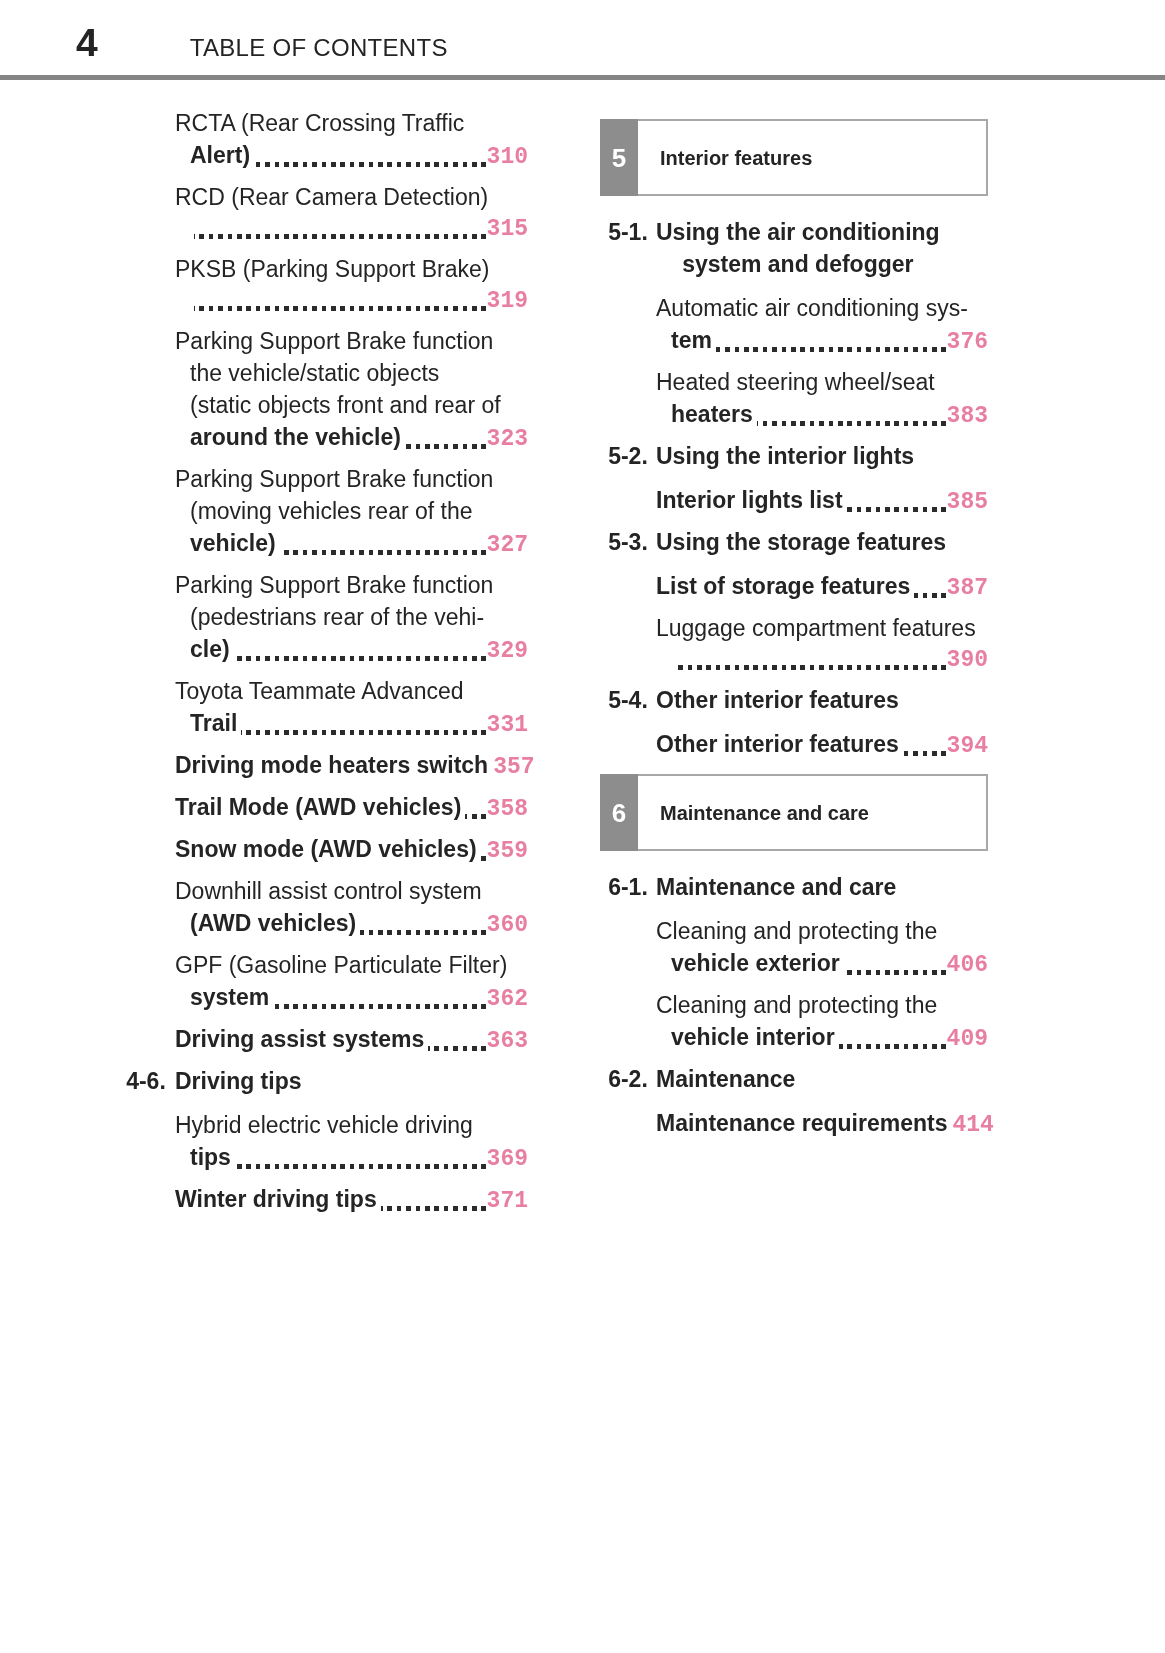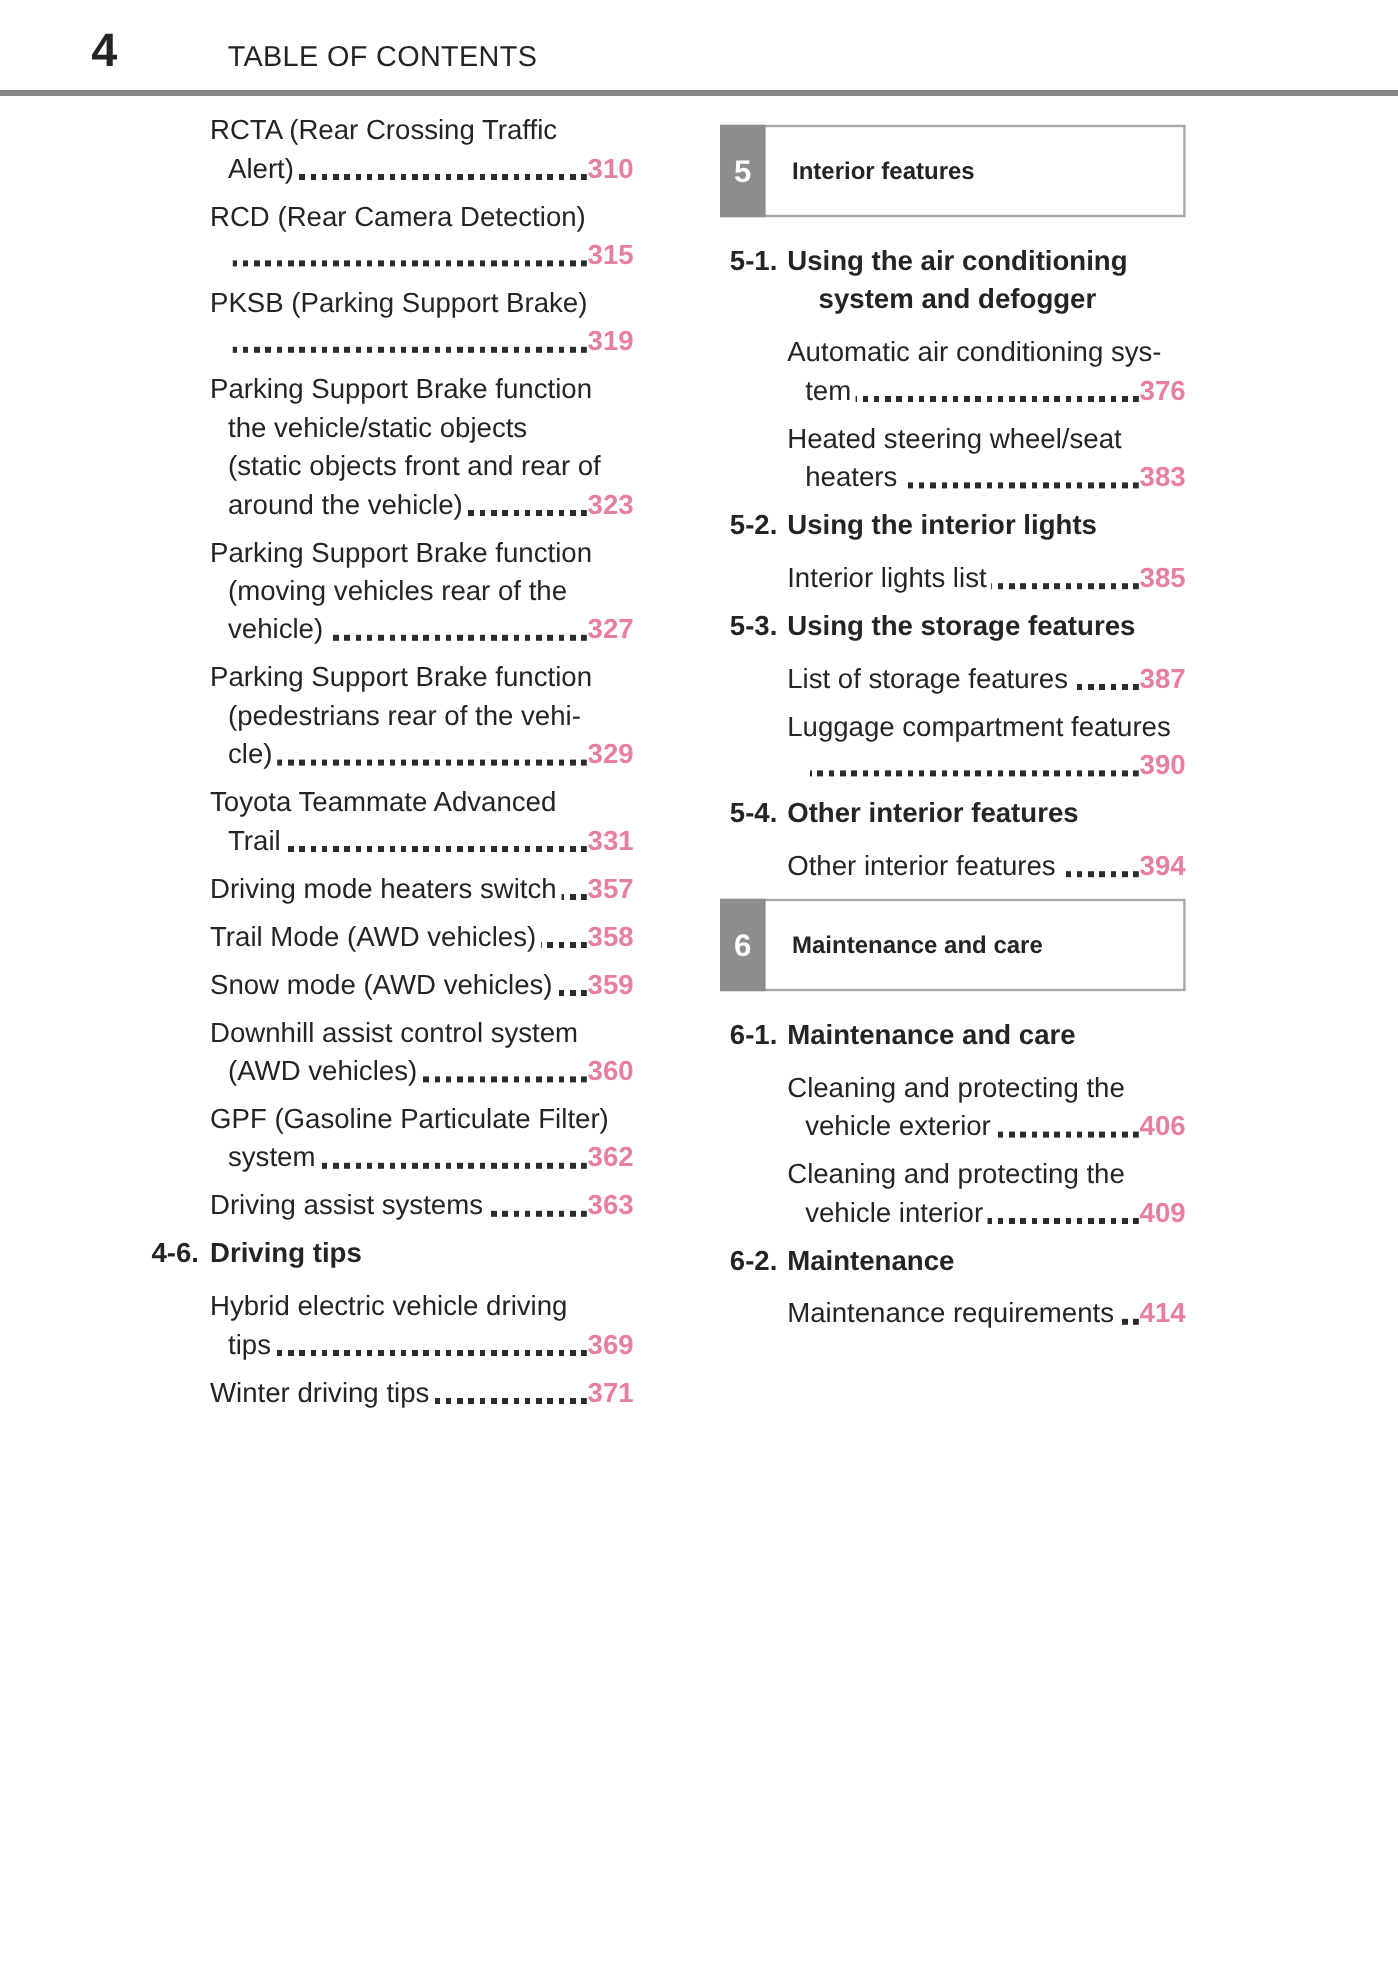--- a/index.html
+++ b/index.html
@@ -28,41 +28,41 @@
     letter-spacing: 0.3px;
   }
   .header-rule {
     height: 5px;
     background: #858585;
     margin-top: 13px;
   }
   .columns {
     display: flex;
     align-items: flex-start;
-    padding-top: 12px;
+    padding-top: 27px;
   }
   .col { font-size: 23px; line-height: 32px; }
   .col-left  { margin-left: 117px; width: 411px; }
   .col-right { margin-left: 72px;  width: 388px; }
 
   
   .toc-entry { margin-left: 58px; margin-bottom: 8px; }
   .col-right .toc-entry { margin-left: 56px; }
   .toc-entry .line.cont { padding-left: 15px; }
   .toc-entry .line.last { display: flex; align-items: baseline; }
-  .toc-entry .txt { white-space: pre; flex: 0 1 auto; }
+  .toc-entry .txt { white-space: pre; flex: 0 1 auto; font-weight: bold; }
   .leader {
     flex: 1 1 10px;
     min-width: 0;
     align-self: flex-end;
     height: 5px;
     margin: 0 1px 6px 4px;
     background-image: repeating-linear-gradient(to left, #2b2b2b 0 4.6px, transparent 4.6px 9.4px);
   }
-  .pagenum { font-weight: 700; color: #e87fa1; flex: none; }
+  .pagenum { font-weight: 700; color: #e87fa1; flex: none; font-family: Liberation Mono, monospace; }
 
   
   .toc-section {
     display: flex;
     font-weight: 700;
     margin: 5px 0 12px 0;
     text-align: center;
   }
   .sec-num { flex: none; width: 58px; }
   .col-right .sec-num { width: 56px; }

